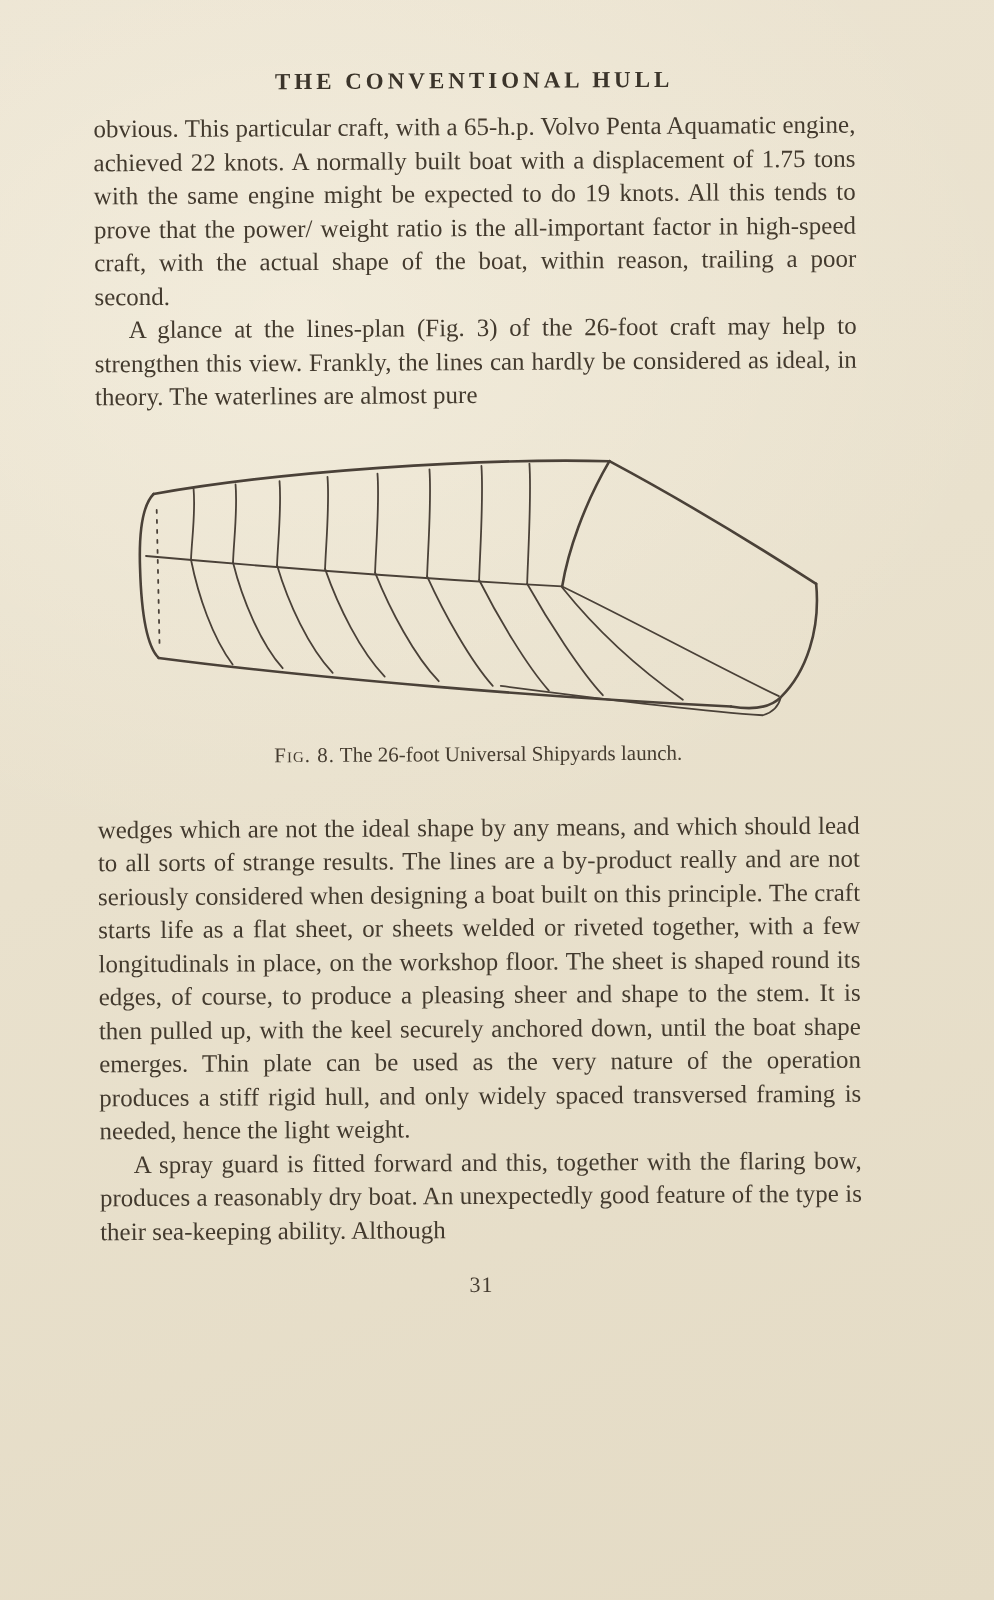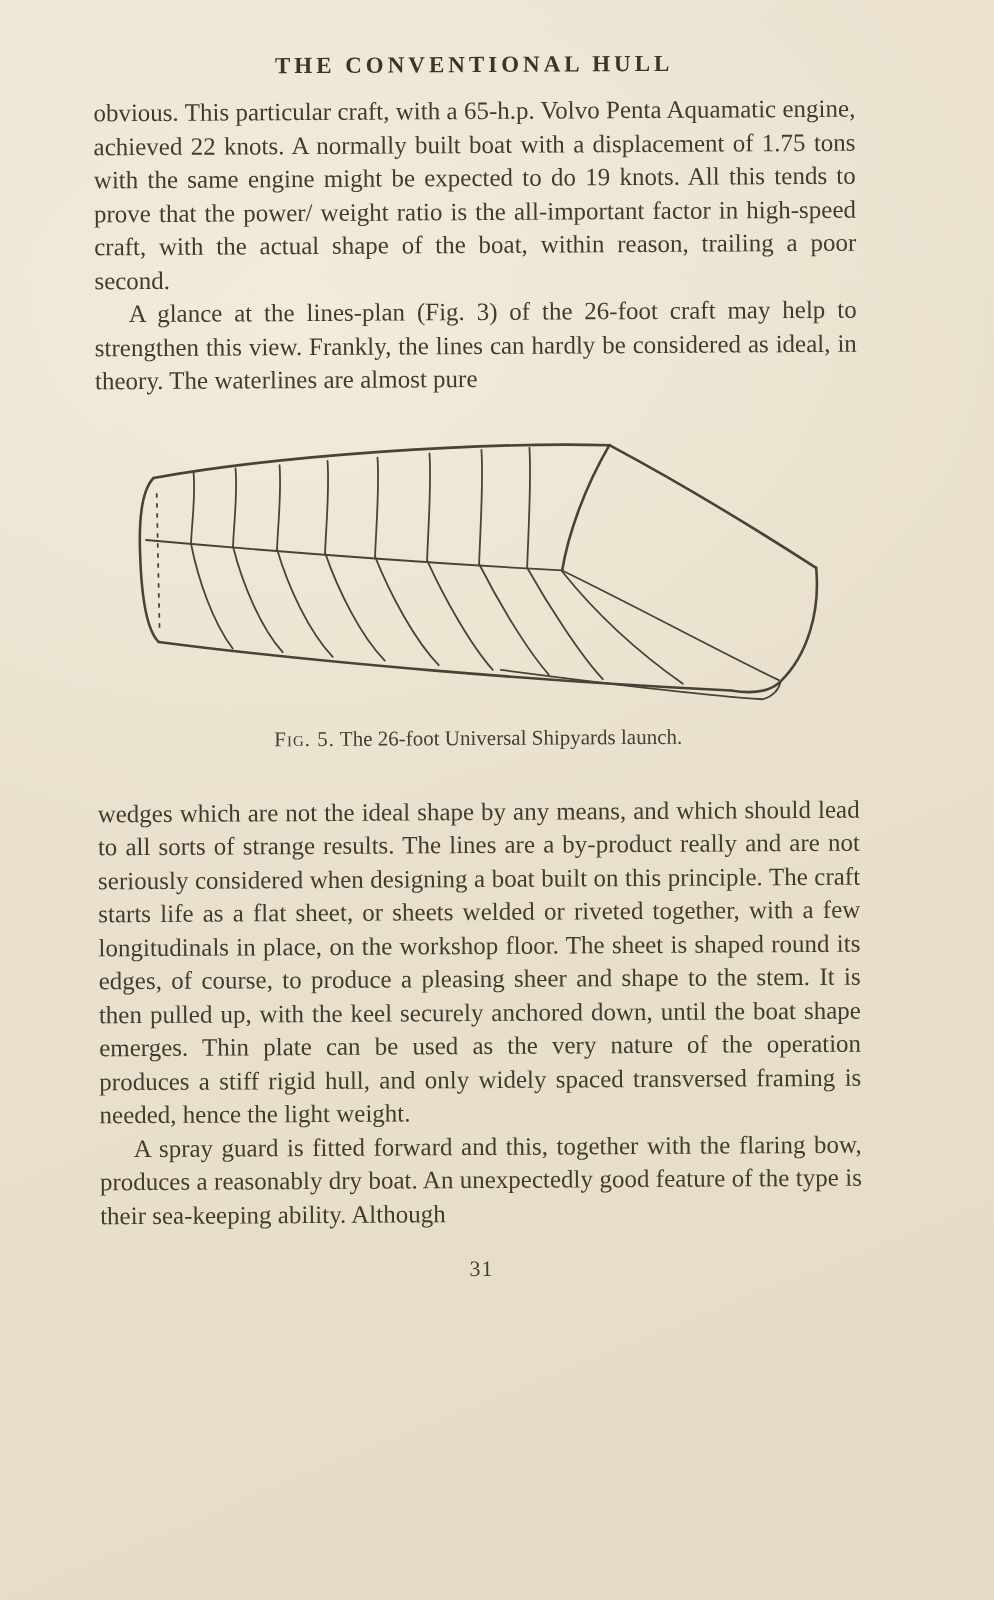--- a/index.html
+++ b/index.html
@@ -14,21 +14,21 @@
     font-family: "Liberation Serif", "DejaVu Serif", serif;
   }
   .page {
     position: relative;
     width: 994px;
     height: 1600px;
     background:
       radial-gradient(ellipse 1200px 900px at 30% 20%, rgba(255,252,240,0.35), rgba(0,0,0,0) 60%),
       linear-gradient(158deg, #ece4d2 0%, #e9e1cd 45%, #e4dbc5 100%);
     box-sizing: border-box;
-    padding: 52px 139px 0 93px;
+    padding: 68px 139px 0 93px;
     color: #42392e;
   }
   .content {
     transform: rotate(-0.35deg);
     transform-origin: 50% 0;
   }
   .running-header {
     text-align: center;
     font-size: 23px;
     font-weight: bold;
@@ -135,21 +135,21 @@
         <path class="hull-line hull-section" d="M 101,115 C 110,152 128,196 150,221"></path>
         <path class="hull-line hull-section" d="M 145,118 C 156,156 176,200 200,226"></path>
         <path class="hull-line hull-section" d="M 193,122 C 206,160 228,205 252,230"></path>
         <path class="hull-line hull-section" d="M 243,126 C 258,164 282,210 306,235"></path>
         <path class="hull-line hull-section" d="M 295,130 C 312,168 338,215 360,240"></path>
         <path class="hull-line hull-section" d="M 347,134 C 366,172 394,220 416,245"></path>
         <path class="hull-line hull-section" d="M 395,138 C 416,176 448,226 470,250"></path>
       </svg>
 
       <div class="figure-caption">
-        <span class="cap-label">Fig. 5.</span><span> The 26-foot Universal Shipyards launch.</span>
+        <span class="cap-label">Fig. 8.</span><span> The 26-foot Universal Shipyards launch.</span>
       </div>
     </div>
 
     <p class="body-para after-figure">wedges which are not the ideal shape by any means, and which should lead to all sorts of strange results. The lines are a by-product really and are not seriously considered when designing a boat built on this principle. The craft starts life as a flat sheet, or sheets welded or riveted together, with a few longitudinals in place, on the workshop floor. The sheet is shaped round its edges, of course, to produce a pleasing sheer and shape to the stem. It is then pulled up, with the keel securely anchored down, until the boat shape emerges. Thin plate can be used as the very nature of the operation produces a stiff rigid hull, and only widely spaced transversed framing is needed, hence the light weight.</p>
 
     <p class="body-para indent">A spray guard is fitted forward and this, together with the flaring bow, produces a reasonably dry boat. An unexpectedly good feature of the type is their sea-keeping ability. Although</p>
 
     <div class="page-number">31</div>
 
   </div>

